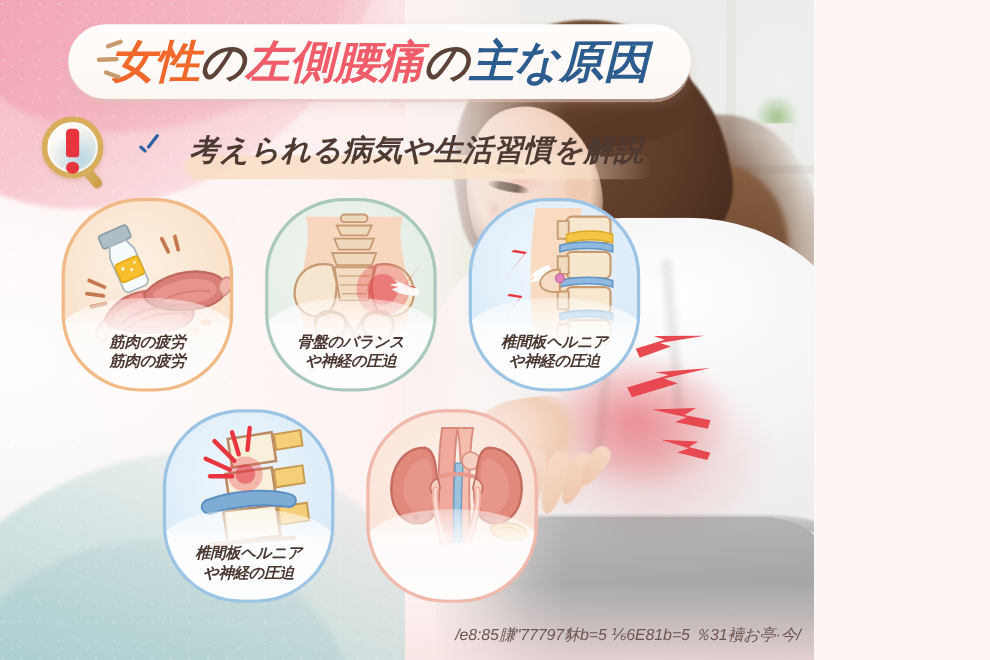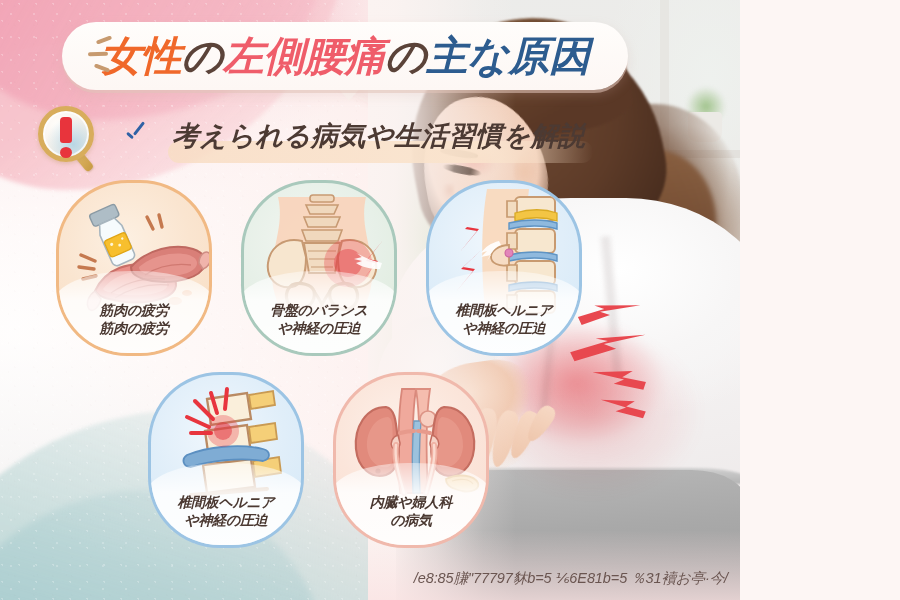--- a/index.html
+++ b/index.html
@@ -729,23 +729,19 @@
         <path d="M64 58 C72 56 76 56 78 56" fill="none" stroke="#e79a8c" stroke-width="4" stroke-linecap="round"></path>
         <path d="M94 58 C86 56 84 56 82 56" fill="none" stroke="#e79a8c" stroke-width="4" stroke-linecap="round"></path>
 
         <circle cx="42" cy="96" r="2.6" fill="#c46d60" opacity=".8"></circle>
 
         <path d="M110 104 C122 98 138 100 142 108 C144 114 136 118 126 116 C118 114 110 112 110 104 Z" fill="#f7cf96" stroke="#dfae68" stroke-width="1.8"></path>
         <path d="M116 106 C124 103 134 104 137 109" fill="none" stroke="#dfae68" stroke-width="1.2"></path>
       </svg>
     </div>
     <div class="card-band"></div>
-    <div class="card-label">
-      <span>内臓や婦人科</span><br>
-      <span>の病気</span>
-    </div>
   </div>
 
   <div class="cite">
     <div class="cite-l2">/e8:85膁"77797䝗b=5 ⅙6E81b=5 ％31襩お亭·今/</div>
   </div>
 
 </div>
 
 </body></html>

